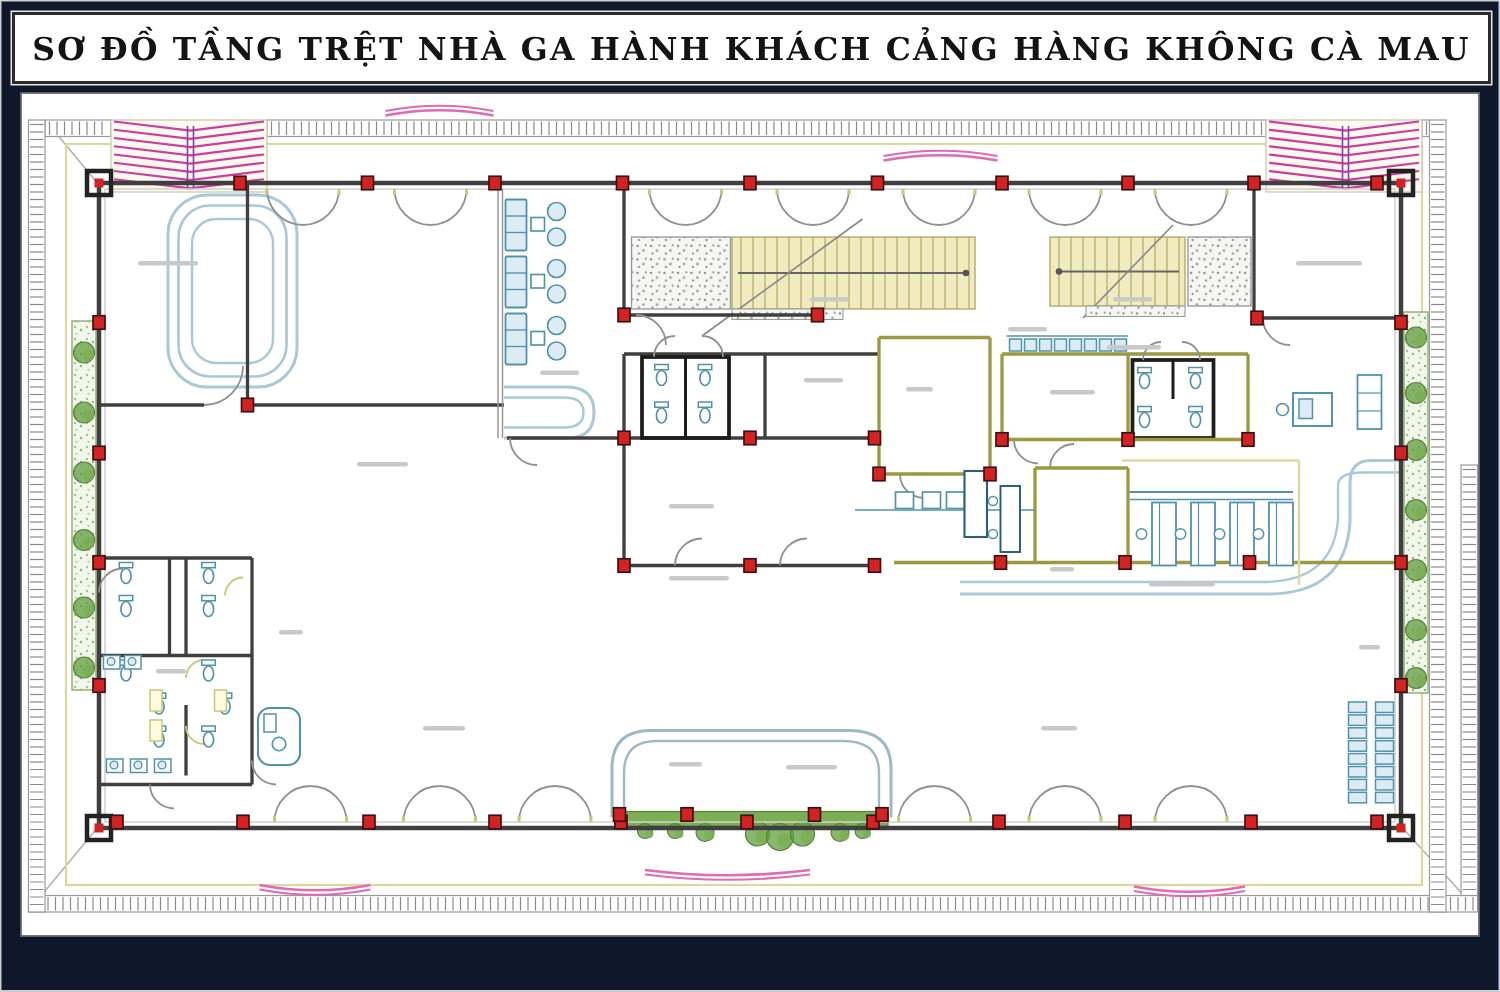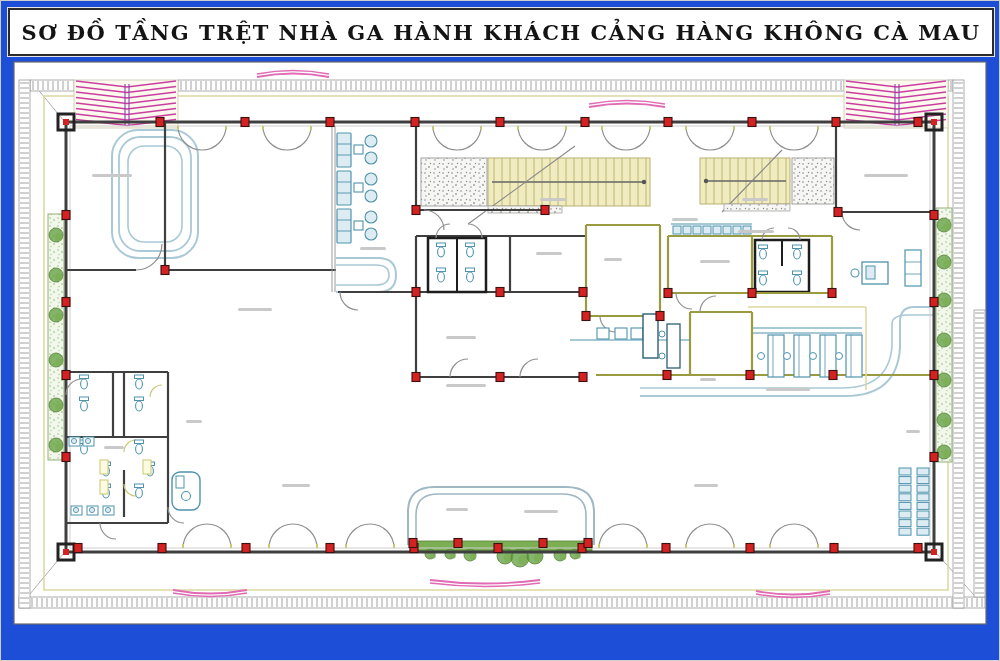--- a/index.html
+++ b/index.html
@@ -1,17 +1,17 @@
 <!DOCTYPE html>
 <html style="--wall: #3f3f3f; --wall_black: #1d1d1d; --wall_olive: #9a9a40; --column_red: #d42222; --column_edge: #3a1010; --canopy_magenta: #c93f9f; --canopy_purple: #8a3fae; --fixture_blue: #4f93ad; --fixture_fill: #ddecf2; --belt_blue: #a9c9d6; --stair_fill: #f0ecc0; --stair_edge: #b8b070; --green_dark: #5f9e3c; --green_mid: #7cae54; --green_edge: #57823a; --apron_yellow: #ddd8a0; --tick_gray: #8a8a8a; --door_gray: #909090; --label_gray: #c9c9c9; --frame_gray: #777777; --pink_arc: #e06ab4;"><head>
 <meta charset="utf-8">
 <style>
   html,body{margin:0;padding:0;background:#ffffff;}
   .page{
-    position:relative;width:1000px;height:661px;background:#1d4ed8;
+    position:relative;width:1000px;height:661px;background:#0f172a;
     font-family:"DejaVu Serif", serif;overflow:hidden;
     box-shadow:inset 0 0 0 1px #cfcfcf;
   }
   .title-block{
     position:absolute;left:8px;top:8px;width:982px;height:44px;
     border:2px solid #2b2b2b;box-shadow:inset 0 0 0 1px #fff, 0 0 0 1px #e6e6e6;
     display:flex;align-items:center;justify-content:center;background:#fff;
   }
   .title-block h1{
     margin:0;font-size:21px;font-weight:bold;color:#141414;

